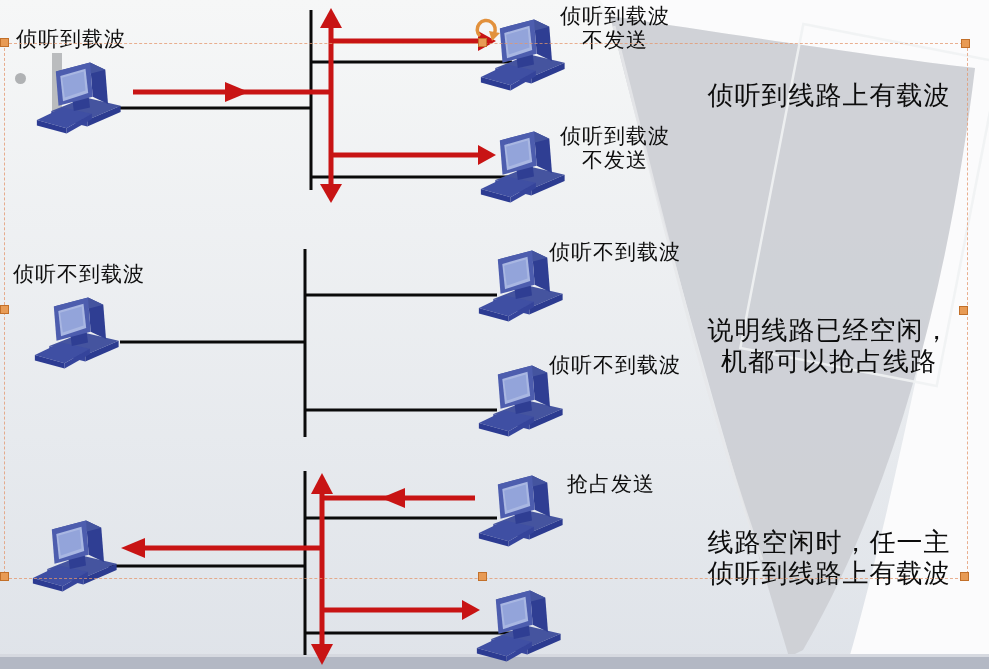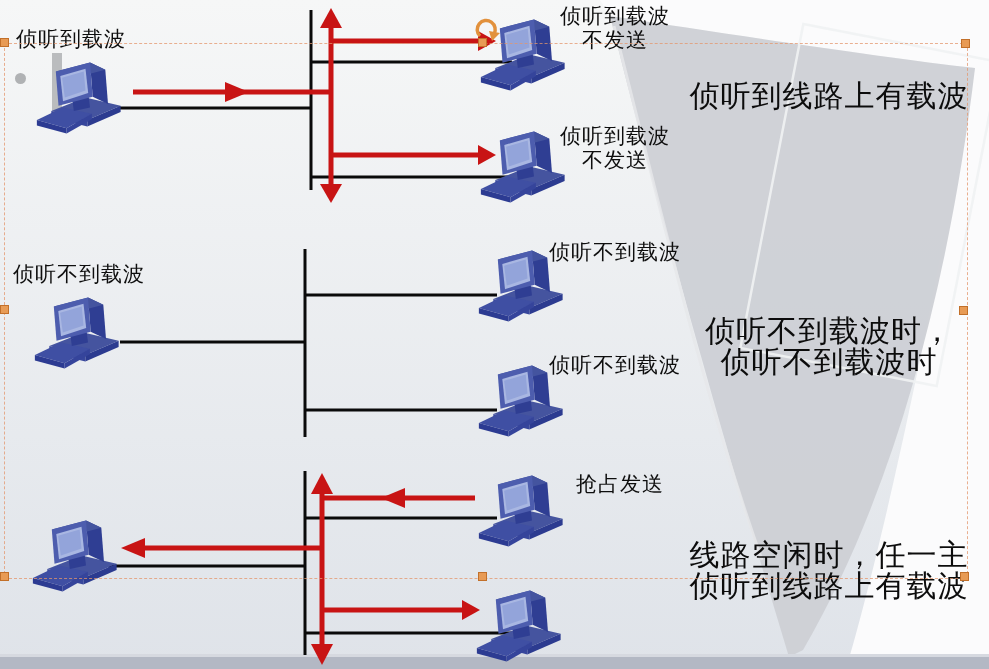--- a/index.html
+++ b/index.html
@@ -2,21 +2,21 @@
 <html><head>
 <meta charset="utf-8">
 <style>
   html,body{margin:0;padding:0;}
   body{width:989px;height:669px;overflow:hidden;background:#fff;
        font-family:"Liberation Sans","DejaVu Sans",sans-serif;position:relative;}
   #stage{position:absolute;inset:0;width:989px;height:669px;}
   svg{position:absolute;left:0;top:0;}
   .dlabel{position:absolute;font-size:21px;letter-spacing:1px;color:#0e0e0e;white-space:nowrap;line-height:23px;}
   .hostlabel{position:absolute;width:140px;text-align:center;font-size:21px;letter-spacing:1px;color:#0e0e0e;line-height:24px;}
-  .note{position:absolute;left:676px;width:306px;text-align:center;font-size:30px;letter-spacing:1px;color:#0c0c0c;line-height:31px;}
+  .note{position:absolute;left:676px;width:306px;text-align:center;font-size:26px;letter-spacing:1px;color:#0c0c0c;line-height:31px;}
   .sel-border{position:absolute;left:4px;top:43px;width:962px;height:534px;
       border:1px dashed rgba(228,150,108,.75);pointer-events:none;}
   .handle{position:absolute;width:9px;height:9px;background:#e89b55;border:1px solid #c2702a;box-sizing:border-box;}
 </style>
 </head>
 <body>
 
 <div id="stage">
 
   <svg width="989" height="669" viewBox="0 0 989 669">
@@ -122,27 +122,27 @@
 
   <div class="note" style="top:80px;">
     <div>侦听到线路上有载波</div>
   </div>
 
   <div class="dlabel" style="left:13px;top:262px;">侦听不到载波</div>
   <div class="dlabel" style="left:549px;top:240px;">侦听不到载波</div>
   <div class="dlabel" style="left:549px;top:353px;">侦听不到载波</div>
 
   <div class="note" style="top:315px;">
-    <div>侦听不到载波时，</div>
-    <div>侦听不到载波时</div>
+    <div>说明线路已经空闲，</div>
+    <div>机都可以抢占线路</div>
   </div>
 
-  <div class="dlabel" style="left:567px;top:472px;margin-left:9px;">抢占发送</div>
+  <div class="dlabel" style="left:567px;top:472px;">抢占发送</div>
 
-  <div class="note" style="top:539px;">
+  <div class="note" style="top:527px;">
     <div>线路空闲时，任一主</div>
     <div>侦听到线路上有载波</div>
   </div>
 
   <div class="sel-border"></div>
 
   <svg width="30" height="30" style="left:472px;top:14px;" viewBox="0 0 30 30">
     <path d="M8,22 A9,9 0 1 1 22,20" stroke="#e2913c" stroke-width="3.5" fill="none"></path>
     <polygon points="17,17 28,19 20,27" fill="#e2913c"></polygon>
   </svg>

